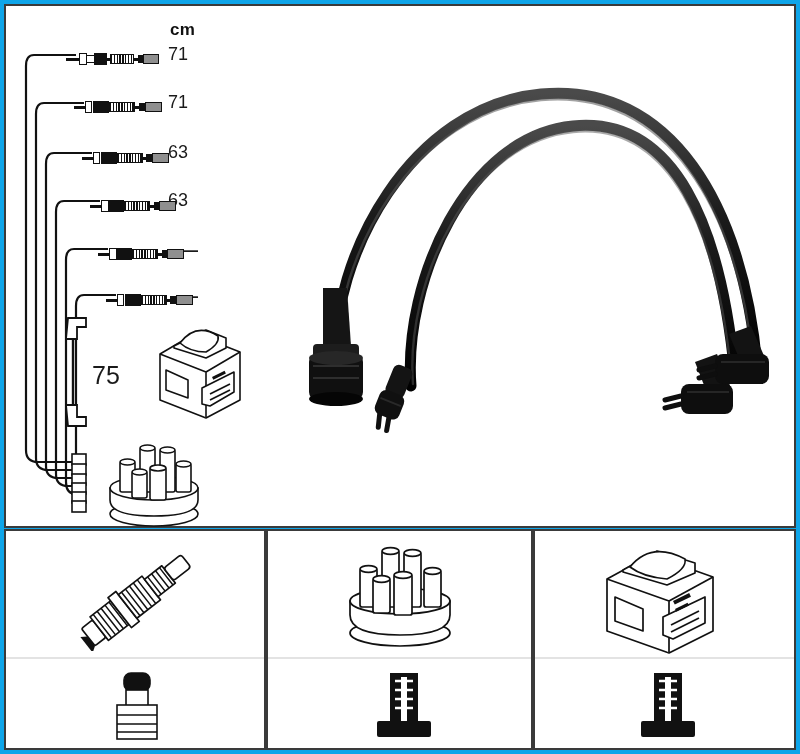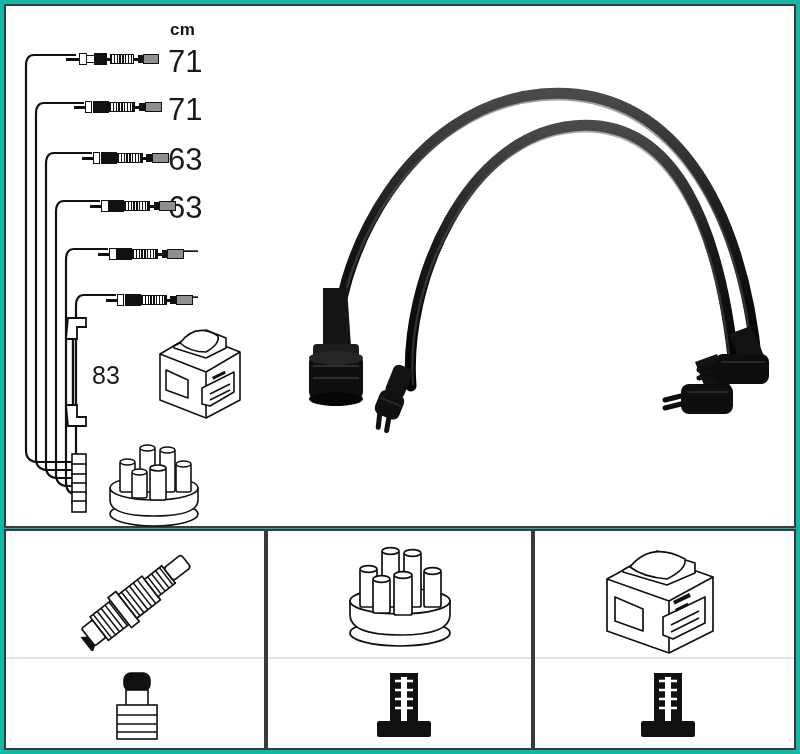--- a/index.html
+++ b/index.html
@@ -1,29 +1,29 @@
 <!DOCTYPE html>
 <html><head>
 <meta charset="utf-8">
 <style>
   html,body{margin:0;padding:0;background:#fff;}
   body{width:800px;height:754px;font-family:"Liberation Sans",sans-serif;overflow:hidden;}
-  #root{position:relative;width:800px;height:754px;background:#14b8a6;}
+  #root{position:relative;width:800px;height:754px;background:#0ea5e9;}
 
   
   .panel{position:absolute;box-sizing:border-box;border:2px solid #3a3a3a;background:#fff;}
   #main-panel{left:4px;top:4px;width:792px;height:524px;}
   #cell-left{left:4px;top:529px;width:262px;height:221px;}
   #cell-mid{left:266px;top:529px;width:267px;height:221px;}
   #cell-right{left:533px;top:529px;width:263px;height:221px;}
   .cell-split{position:absolute;left:0;right:0;top:126px;height:2px;background:#e3e3e3;}
 
   
   #cm-label{position:absolute;left:164px;top:14px;font-size:17px;font-weight:bold;color:#111;letter-spacing:.2px;}
-  .len-label{position:absolute;left:162px;width:42px;text-align:left;font-size:31px;color:#1a1a1a;font-family:"Liberation Sans",sans-serif;}
+  .len-label{position:absolute;left:162px;width:42px;text-align:left;font-size:18px;color:#1a1a1a;font-family:"Liberation Sans",sans-serif;}
   .len-dash{position:absolute;left:167px;width:42px;font-size:25px;color:#1a1a1a;line-height:1;}
 
   
   .cable-row{position:absolute;height:14px;}
   .cab-wire{position:absolute;top:6px;height:2.5px;background:#111;}
   .seg{position:absolute;box-sizing:border-box;}
   .seg.outline{background:#fff;border:1.6px solid #111;}
   .seg.solid{background:#111;}
   .seg.hatch{background:
      repeating-linear-gradient(90deg,#111 0 1.4px,#fff 1.4px 2.8px);
@@ -153,21 +153,21 @@
 
     <div id="cable62">
       <svg width="60" height="120" viewBox="0 0 60 120">
         <g fill="#fff" stroke="#111" stroke-width="1.8">
           <path d="M6 6 h18 v9 h-9 v12 h-11 z"></path>
           <path d="M6 114 h18 v-9 h-9 v-12 h-11 z"></path>
         </g>
         <line x1="11" y1="27" x2="11" y2="93" stroke="#111" stroke-width="2.4"></line>
       </svg>
     </div>
-    <div id="label62">83</div>
+    <div id="label62">75</div>
 
     <div class="draw" style="left:144px;top:312px;">
       <svg width="100" height="104" viewBox="0 0 100 104">
         <g fill="#fff" stroke="#111" stroke-width="1.6" stroke-linejoin="round">
           <path d="M10 36 L44 16 L90 34 L90 82 L56 100 L10 82 Z"></path>
           <path d="M10 36 L56 54 L56 100"></path>
           <path d="M56 54 L90 34"></path>
           <path d="M24 28 L56 12 L76 20 L76 30 L56 40 L24 30 Z"></path>
           <path d="M30 25 Q46 4 68 18 Q70 26 56 34 Q40 34 30 25 Z"></path>
           <path d="M52 70 L84 54 L84 74 L60 88 L52 86 Z"></path>

